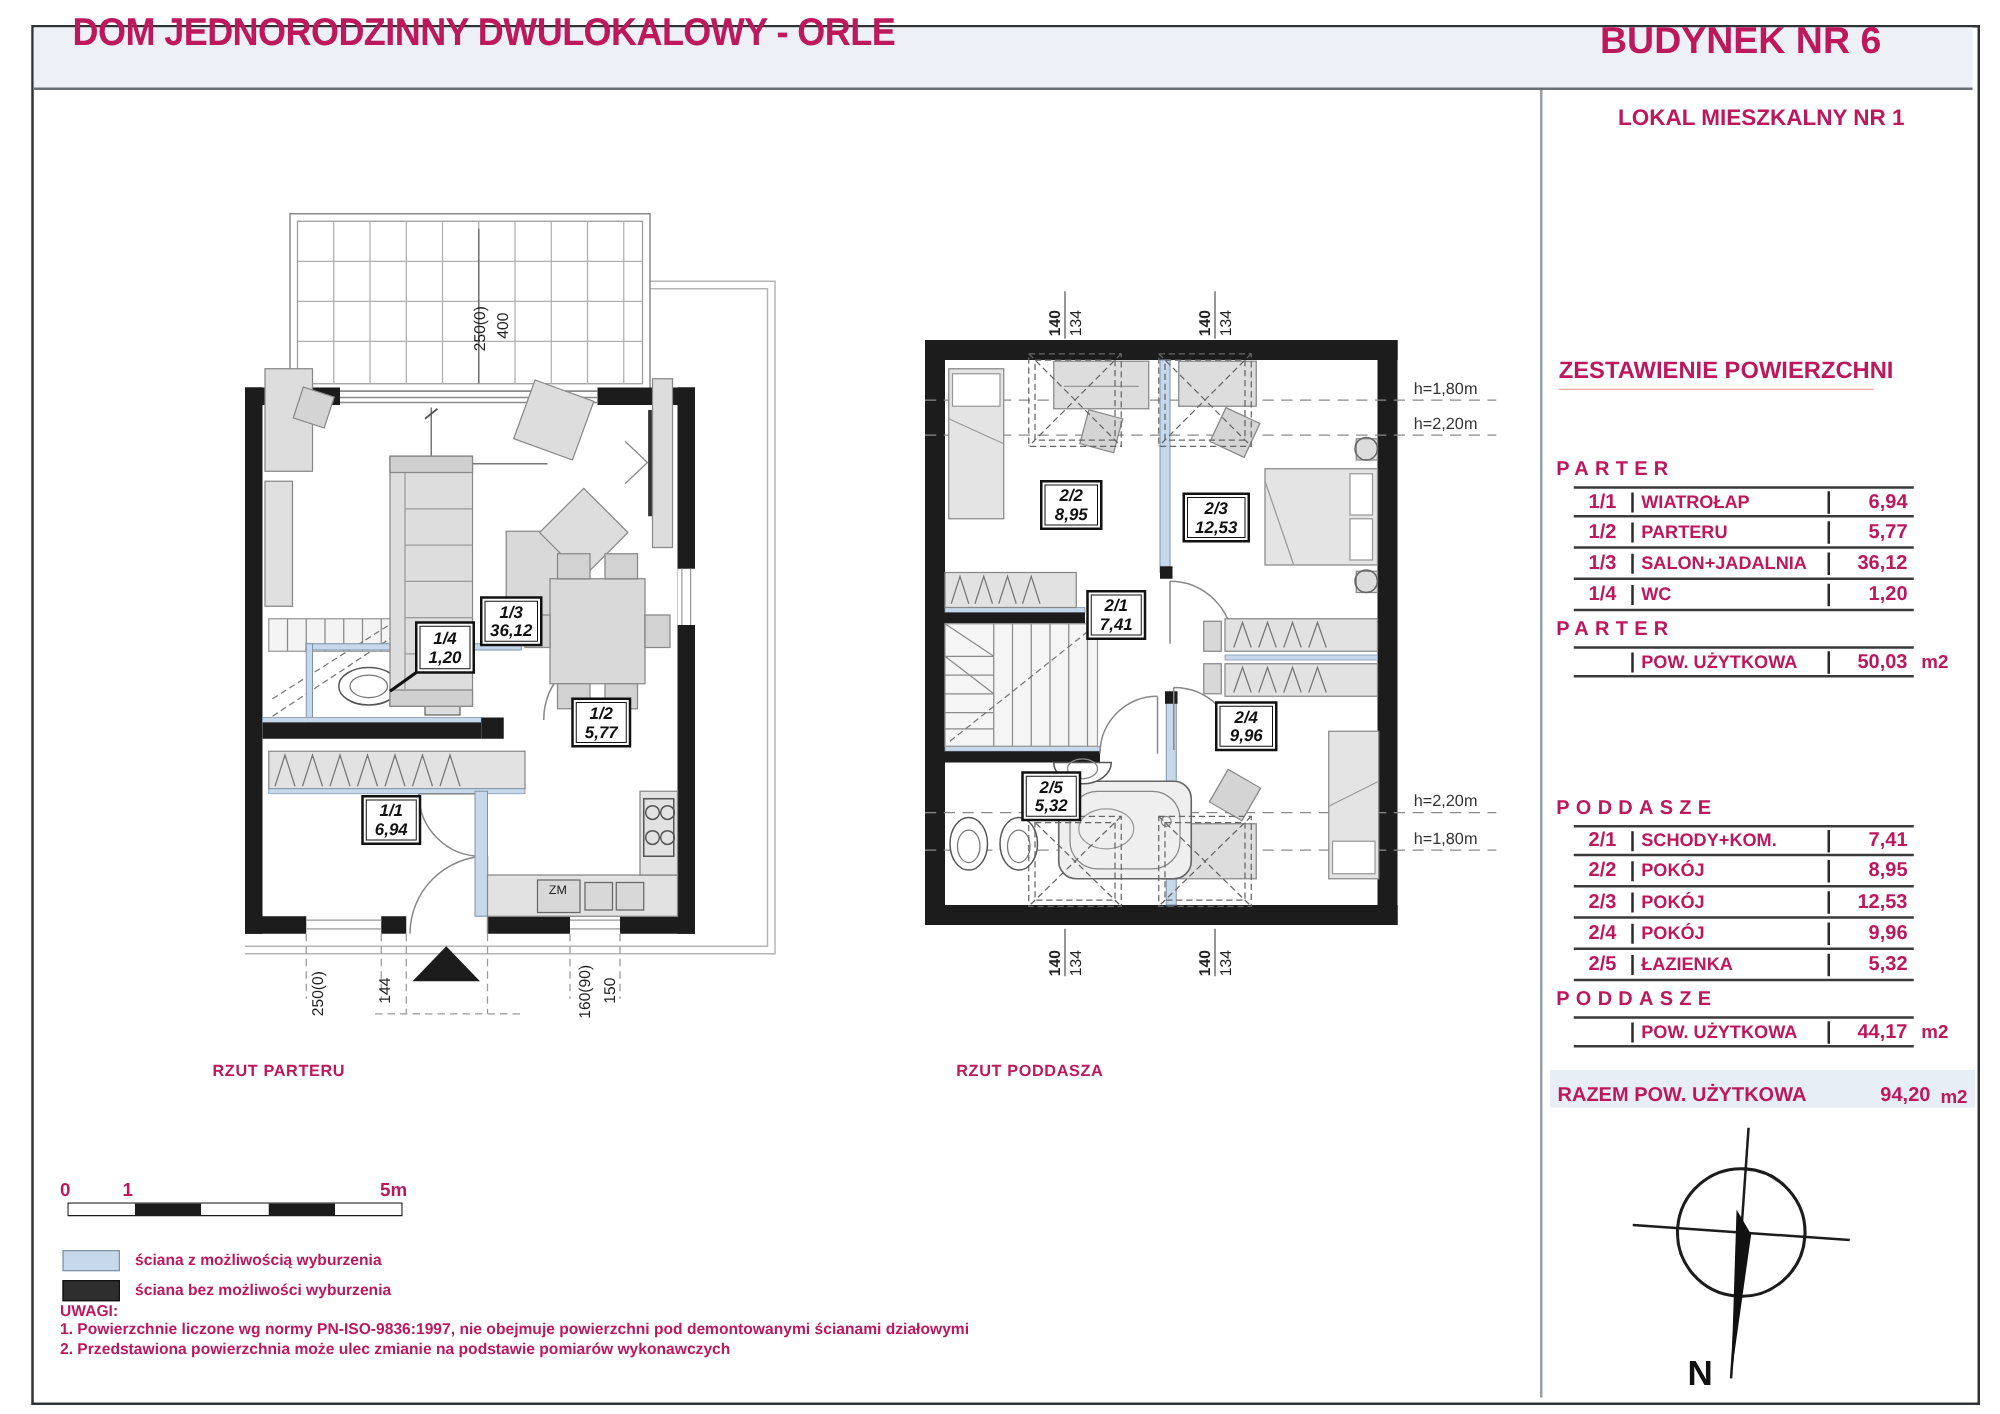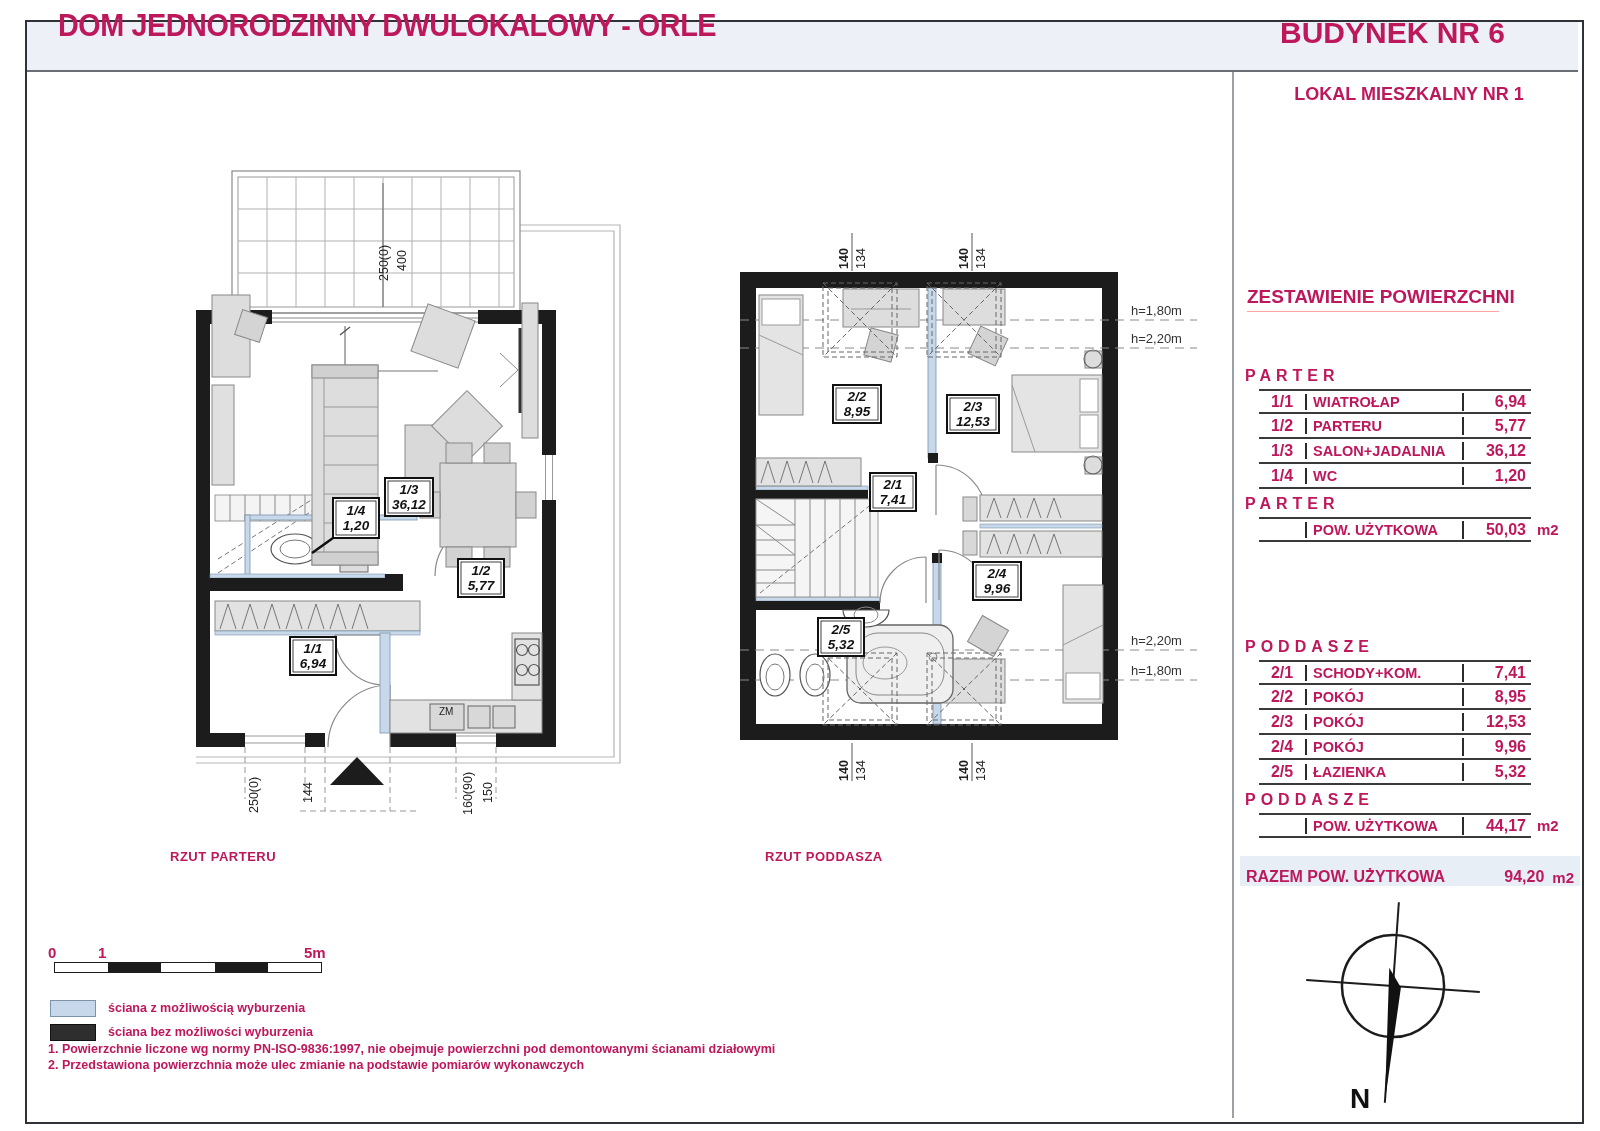--- a/index.html
+++ b/index.html
@@ -581,20 +581,21 @@
       <div class="leg-swatch leg-removable"></div>
       <div class="leg-label">ściana z możliwością wyburzenia</div>
     </div>
     <div class="leg-row">
       <div class="leg-swatch leg-fixed"></div>
       <div class="leg-label">ściana bez możliwości wyburzenia</div>
     </div>
   </div>
 
   <div class="notes">
+    <div class="notes-title">UWAGI:</div>
     <div class="note-line">1. Powierzchnie liczone wg normy PN-ISO-9836:1997, nie obejmuje powierzchni pod demontowanymi ścianami działowymi</div>
     <div class="note-line">2. Przedstawiona powierzchnia może ulec zmianie na podstawie pomiarów wykonawczych</div>
   </div>
 
   <svg style="position:absolute;left:1298px;top:898px" width="195" height="218" viewBox="0 0 195 218">
     <g transform="rotate(4 95 88)">
       <circle cx="95" cy="88" r="51" fill="none" stroke="#1c1c1c" stroke-width="2.5"></circle>
       <line x1="8" y1="88" x2="182" y2="88" stroke="#1c1c1c" stroke-width="2"></line>
       <line x1="95" y1="4" x2="95" y2="205" stroke="#1c1c1c" stroke-width="2"></line>
       <polygon points="90,70 103,89 95,203" fill="#111"></polygon>

